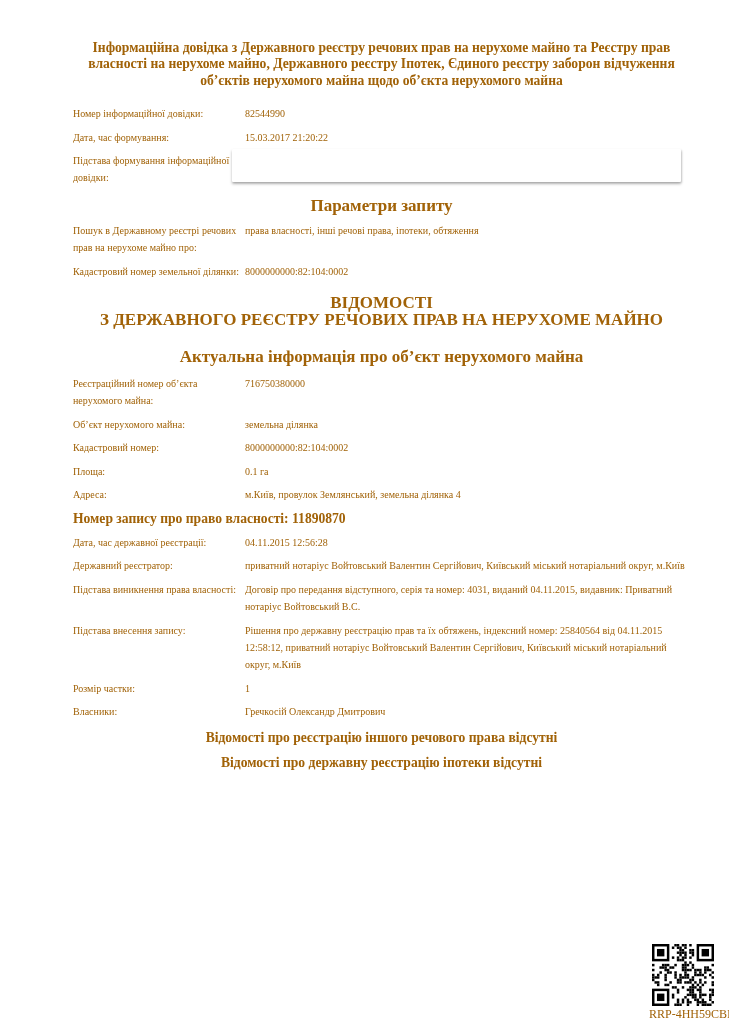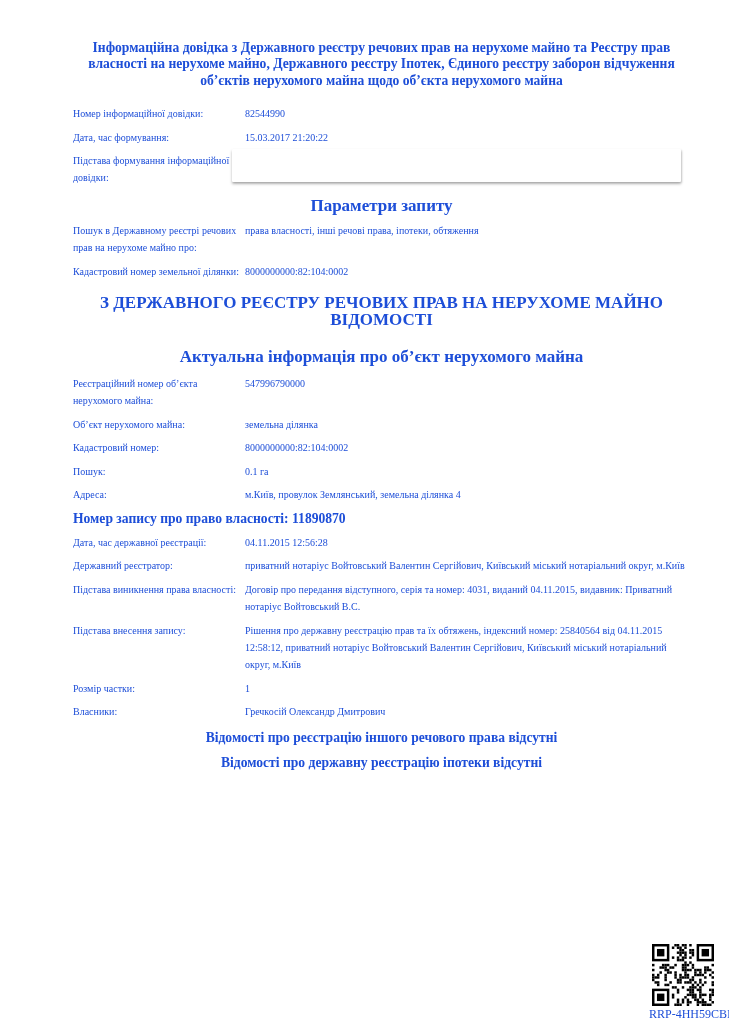--- a/index.html
+++ b/index.html
@@ -1,21 +1,21 @@
 <!DOCTYPE html>
 <html lang="uk"><head>
 <meta charset="utf-8">
 <style>
   html,body{margin:0;padding:0;background:#fff;}
   .page{
     position:relative;
     width:729px;height:1031px;
     background:#ffffff;
     font-family:"Liberation Serif","DejaVu Serif",serif;
-    color:#1d4ed8;
+    color:#a16207;
     overflow:hidden;
     box-sizing:border-box;
   }
   .content{
     padding:40px 39px 0 73px;
   }
   .doc-title{
     font-size:13.6px;
     font-weight:bold;
     text-align:center;
@@ -113,41 +113,41 @@
         <div class="lbl">Пошук в Державному реєстрі речових прав на нерухоме майно про:</div>
         <div class="val">права власності, інші речові права, іпотеки, обтяження</div>
       </div>
       <div class="row">
         <div class="lbl">Кадастровий номер земельної ділянки:</div>
         <div class="val">8000000000:82:104:0002</div>
       </div>
     </div>
 
     <div class="sec-head reg-head">
+      <div>ВІДОМОСТІ</div>
       <div>З ДЕРЖАВНОГО РЕЄСТРУ РЕЧОВИХ ПРАВ НА НЕРУХОМЕ МАЙНО</div>
-      <div>ВІДОМОСТІ</div>
     </div>
 
     <div class="sec-head obj-head">Актуальна інформація про об’єкт нерухомого майна</div>
 
     <div>
       <div class="row">
         <div class="lbl">Реєстраційний номер об’єкта нерухомого майна:</div>
-        <div class="val">547996790000</div>
+        <div class="val">716750380000</div>
       </div>
       <div class="row">
         <div class="lbl">Об’єкт нерухомого майна:</div>
         <div class="val">земельна ділянка</div>
       </div>
       <div class="row">
         <div class="lbl">Кадастровий номер:</div>
         <div class="val">8000000000:82:104:0002</div>
       </div>
       <div class="row">
-        <div class="lbl">Пошук:</div>
+        <div class="lbl">Площа:</div>
         <div class="val">0.1 га</div>
       </div>
       <div class="row">
         <div class="lbl">Адреса:</div>
         <div class="val">м.Київ, провулок Землянський, земельна ділянка 4</div>
       </div>
     </div>
 
 
     <div class="rec-line">Номер запису про право власності: 11890870</div>

